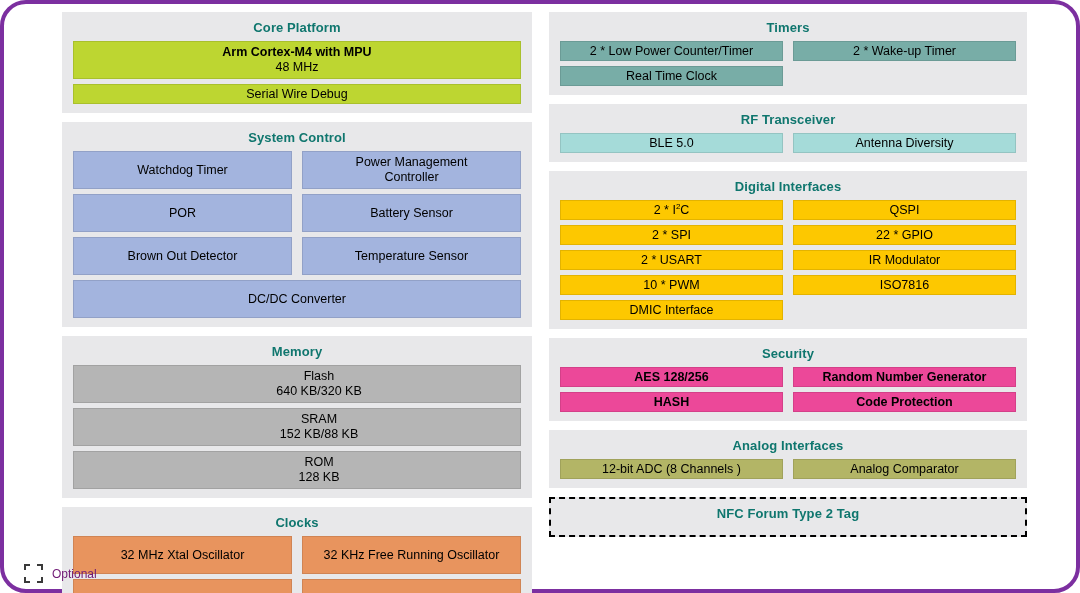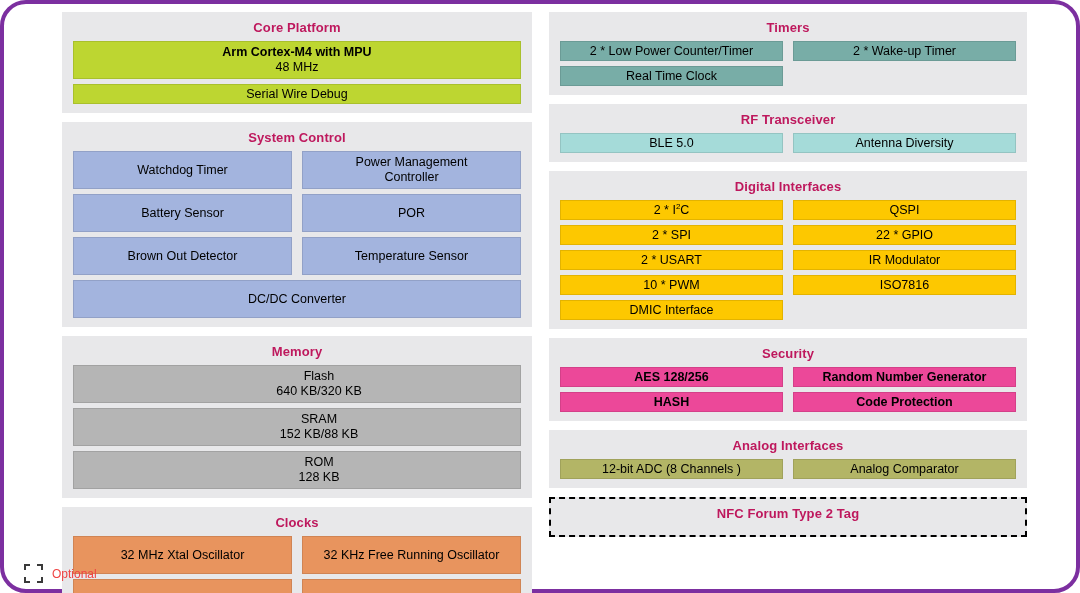--- a/index.html
+++ b/index.html
@@ -30,21 +30,21 @@
     padding: 5px 11px 9px 11px;
     margin-bottom: 9px;
   }
   .group.optional {
     border: 2px dashed #000000;
     padding: 4px 9px 8px 9px;
   }
   .group-title {
     font-size: 13px;
     font-weight: bold;
-    color: #be185d;
+    color: #0f766e;
     text-align: center;
     padding: 3px 0 6px 0;
     letter-spacing: 0.1px;
   }
   .row {
     display: flex;
     gap: 10px;
     margin-bottom: 5px;
   }
   .row:last-child { margin-bottom: 0; }
@@ -87,21 +87,21 @@
     align-items: center;
     gap: 9px;
   }
   #legend .swatch {
     width: 19px; height: 19px;
     border: 2px dashed #3a3a3a;
     background: #ffffff;
   }
   #legend .lbl {
     font-size: 12px;
-    color: #ef4444;
+    color: #701a75;
   }
 </style>
 </head>
 <body>
 
 <div id="frame">
   <div id="canvas">
     <div class="col" id="col-left">
         <div class="group">
           <div class="group-title">Core Platform</div>
@@ -132,26 +132,26 @@
             <div class="cell">
               <div class="blk c-blue tall">
                 <div>Power Management</div>
                 <div class="sub">Controller</div>
               </div>
             </div>
           </div>
           <div class="row">
             <div class="cell">
               <div class="blk c-blue tall">
+                <div>POR</div>
+              </div>
+            </div>
+            <div class="cell">
+              <div class="blk c-blue tall">
                 <div>Battery Sensor</div>
-              </div>
-            </div>
-            <div class="cell">
-              <div class="blk c-blue tall">
-                <div>POR</div>
               </div>
             </div>
           </div>
           <div class="row">
             <div class="cell">
               <div class="blk c-blue tall">
                 <div>Brown Out Detector</div>
               </div>
             </div>
             <div class="cell">

